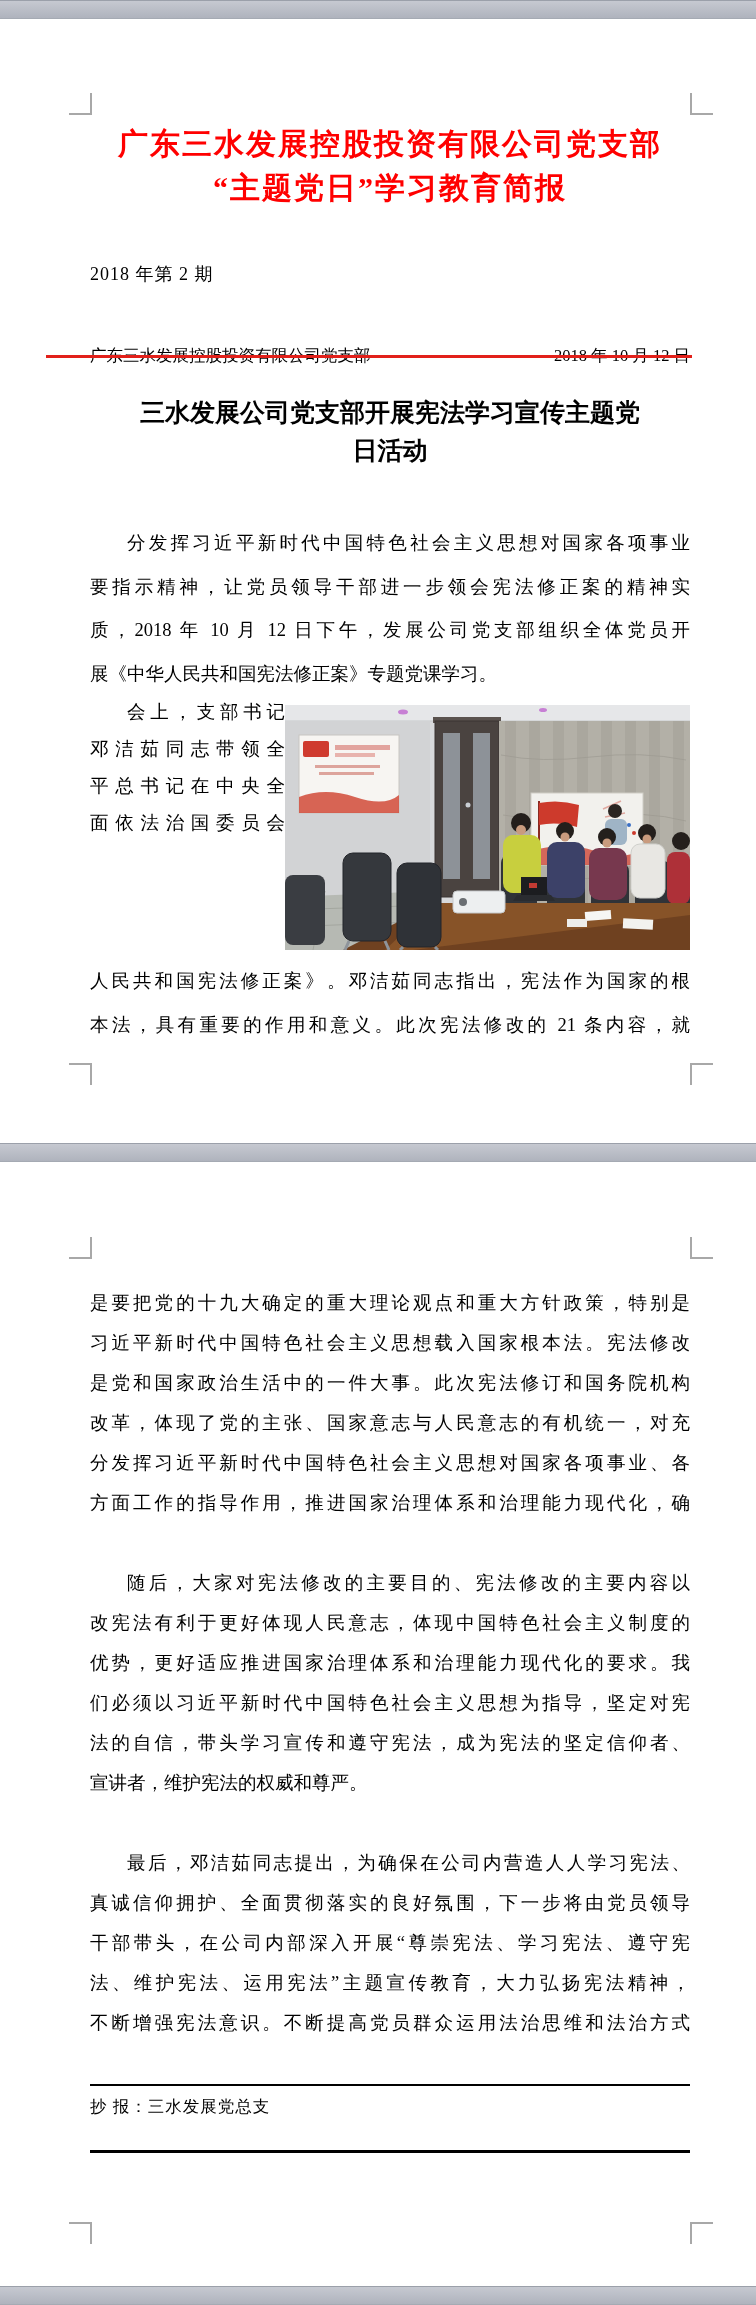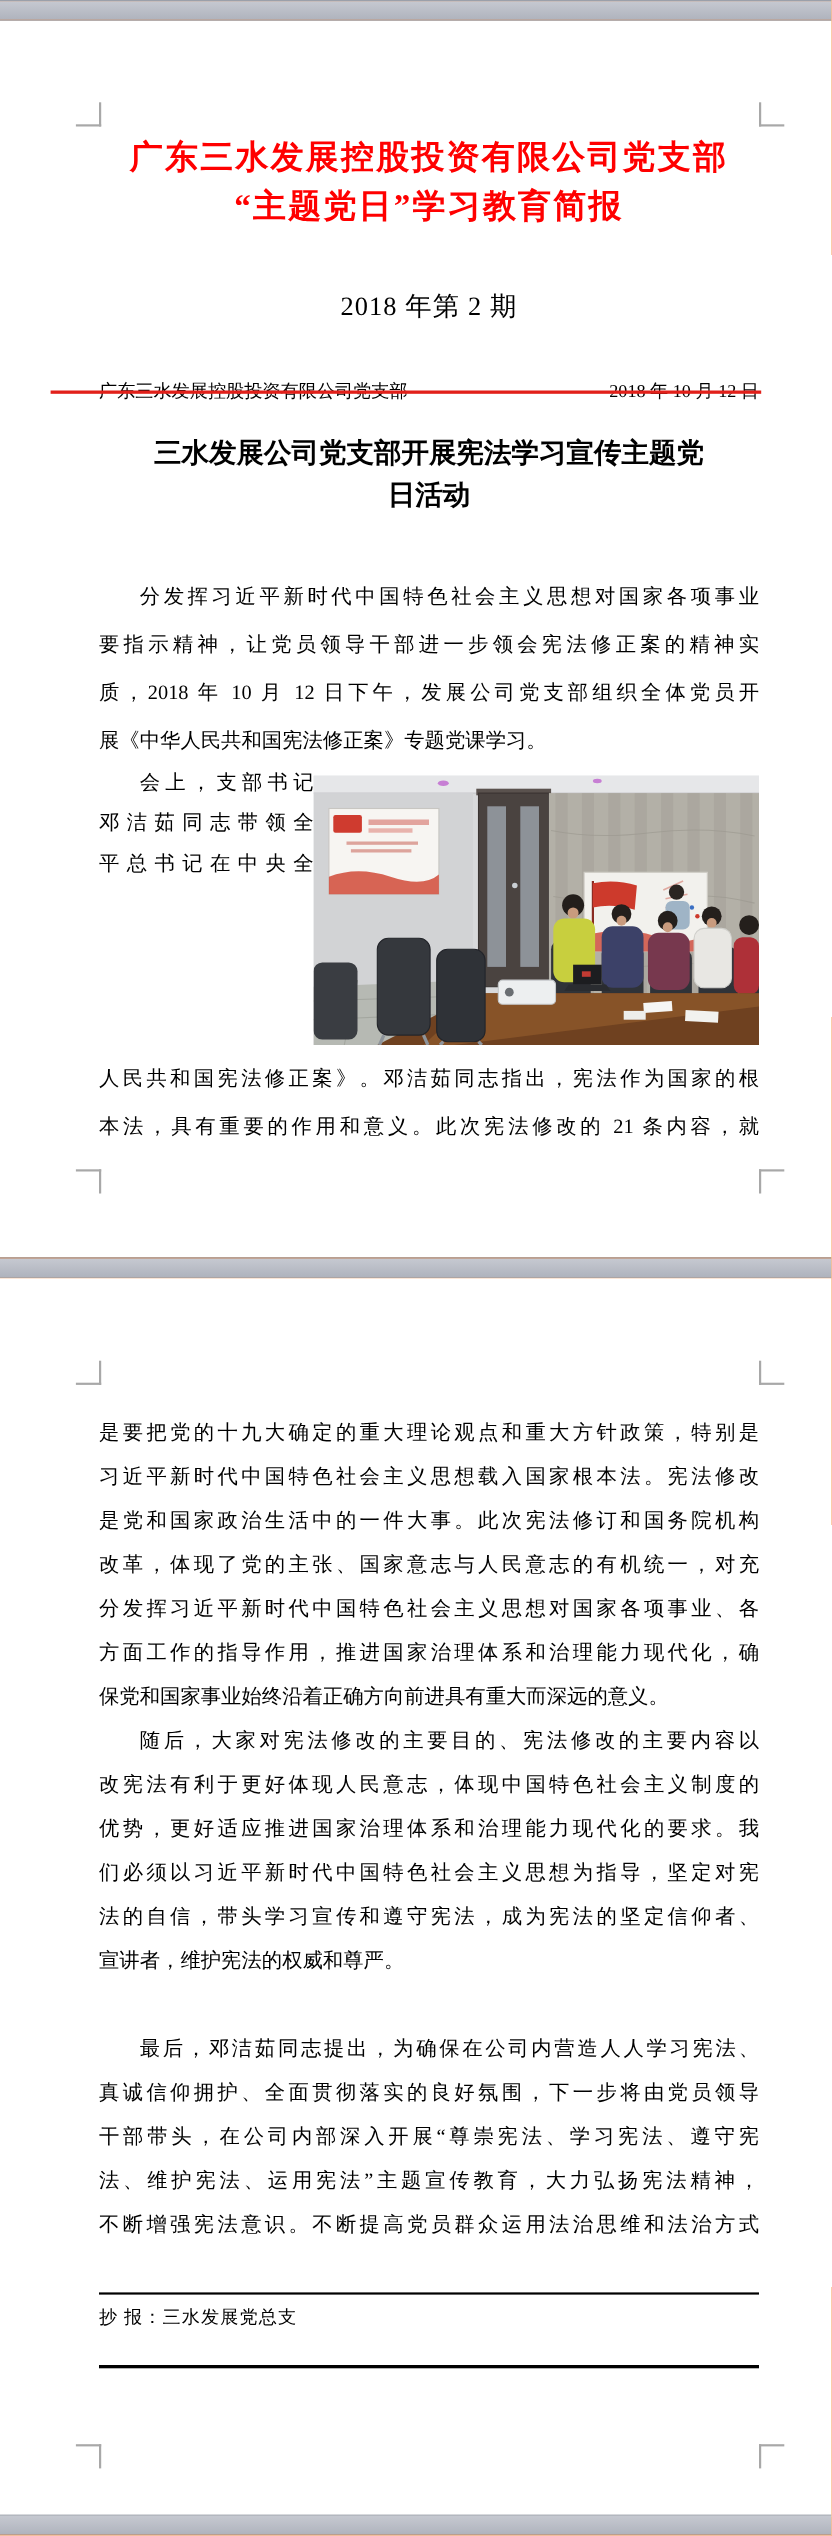--- a/index.html
+++ b/index.html
@@ -1,32 +1,32 @@
 <!DOCTYPE html>
 <html><head>
 <meta charset="utf-8">
 <style>
   html,body{margin:0;padding:0;background:#ffffff;}
   .canvas{
-    position:relative;width:756px;height:2305px;background:#f97316;overflow:hidden;
+    position:relative;width:756px;height:2305px;background:#d946ef;overflow:hidden;
     font-family:"Liberation Serif","DejaVu Serif",serif;color:#000;
   }
   .band{position:absolute;left:0;width:756px;height:19px;
     background:linear-gradient(#c6c9d1,#afb3bd);border-top:1px solid #9ba0aa;border-bottom:1px solid #a5aab3;box-sizing:border-box;}
   .page{position:absolute;left:0;width:756px;background:#fff;}
   
   .mark{position:absolute;width:23px;height:22px;box-sizing:border-box;border:0 solid #a8a8a8;}
   .mark.tl{border-right-width:2px;border-bottom-width:2px;}
   .mark.tr{border-left-width:2px;border-bottom-width:2px;}
   .mark.bl{border-right-width:2px;border-top-width:2px;}
   .mark.br{border-left-width:2px;border-top-width:2px;}
   
   .masthead{position:absolute;left:90px;top:103px;width:600px;text-align:center;
     color:#ff0000;font-weight:bold;font-size:30px;line-height:44px;letter-spacing:2px;}
-  .issue{position:absolute;left:90px;top:243px;width:600px;text-align:center;font-size:24px;letter-spacing:1px;}
+  .issue{position:absolute;left:90px;top:243px;width:600px;font-size:18px;letter-spacing:1px;}
   .pubrow{position:absolute;left:90px;top:326px;width:600px;display:flex;justify-content:space-between;font-size:16.5px;}
   .redrule{position:absolute;left:46px;top:355px;width:646px;height:3px;background:#e2201a;}
   .article-title{position:absolute;left:90px;top:394px;width:600px;text-align:center;
     font-weight:bold;font-size:25px;line-height:38px;}
   .article-title .line{text-align:center;}
   
   .para{position:absolute;font-size:18.5px;}
   .para .line{text-align:justify;text-align-last:justify;}
   .para.indent-first .line.first{text-indent:2em;}
   .para.end .line.last{text-align-last:left;}
@@ -79,20 +79,21 @@
         <div class="line first">分发挥习近平新时代中国特色社会主义思想对国家各项事业</div>
         <div class="line">要指示精神，让党员领导干部进一步领会宪法修正案的精神实</div>
         <div class="line">质，2018 年 10 月 12 日下午，发展公司党支部组织全体党员开</div>
         <div class="line last">展《中华人民共和国宪法修正案》专题党课学习。</div>
       </div>
 
     <div class="para pwrap indent-first" style="top:675px;">
         <div class="line first">会上，支部书记</div>
         <div class="line">邓洁茹同志带领全</div>
         <div class="line">平总书记在中央全</div>
+        <div class="line">面依法治国委员会</div>
       </div>
 
     <svg class="photo" style="top:686px;" viewBox="0 0 405 245" role="img" aria-label="党支部全体党员集中学习《宪法修正案》会议现场照片">
 
       <rect x="0" y="0" width="405" height="245" fill="#d8d9db"></rect>
       <rect x="0" y="0" width="405" height="16" fill="#e6e7e9"></rect>
       <line x1="0" y1="16" x2="405" y2="16" stroke="#c7c8cb" stroke-width="1"></line>
       <ellipse cx="118" cy="7" rx="5" ry="2.5" fill="#c77fd4"></ellipse>
       <ellipse cx="258" cy="5" rx="4" ry="2" fill="#c77fd4"></ellipse>
       <rect x="0" y="16" width="145" height="229" fill="#d2d3d5"></rect>
@@ -204,21 +205,20 @@
     <div class="mark bl" style="left:69px;top:1060px;"></div>
     <div class="mark br" style="left:690px;top:1060px;"></div>
 
     <div class="para p2a end" style="top:121px;">
         <div class="line first">是要把党的十九大确定的重大理论观点和重大方针政策，特别是</div>
         <div class="line">习近平新时代中国特色社会主义思想载入国家根本法。宪法修改</div>
         <div class="line">是党和国家政治生活中的一件大事。此次宪法修订和国务院机构</div>
         <div class="line">改革，体现了党的主张、国家意志与人民意志的有机统一，对充</div>
         <div class="line">分发挥习近平新时代中国特色社会主义思想对国家各项事业、各</div>
         <div class="line">方面工作的指导作用，推进国家治理体系和治理能力现代化，确</div>
-        <div class="line last">保党和国家事业始终沿着正确方向前进具有重大而深远的意义。</div>
       </div>
     <div class="para p2b indent-first end" style="top:401px;">
         <div class="line first">随后，大家对宪法修改的主要目的、宪法修改的主要内容以</div>
         <div class="line">改宪法有利于更好体现人民意志，体现中国特色社会主义制度的</div>
         <div class="line">优势，更好适应推进国家治理体系和治理能力现代化的要求。我</div>
         <div class="line">们必须以习近平新时代中国特色社会主义思想为指导，坚定对宪</div>
         <div class="line">法的自信，带头学习宣传和遵守宪法，成为宪法的坚定信仰者、</div>
         <div class="line last">宣讲者，维护宪法的权威和尊严。</div>
       </div>
     <div class="para p2c indent-first end" style="top:681px;">

